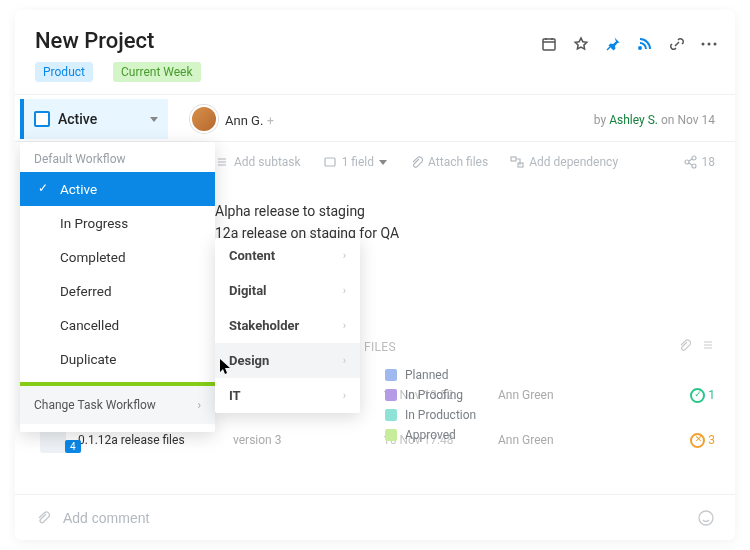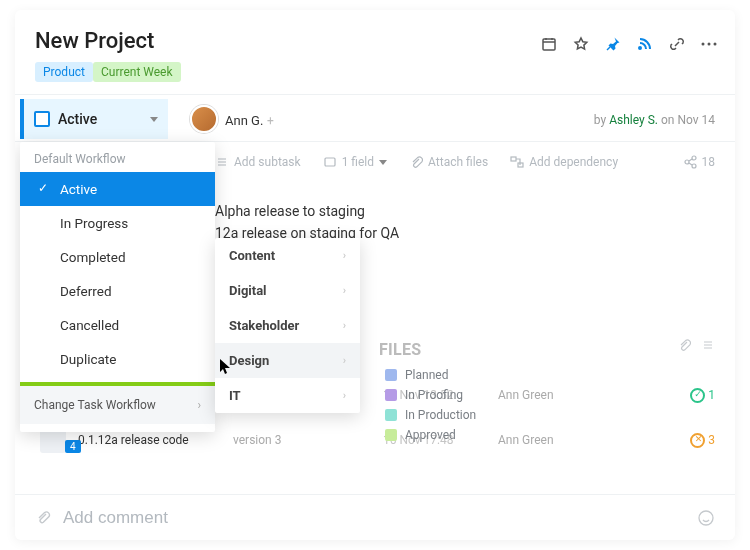--- a/index.html
+++ b/index.html
@@ -5,21 +5,21 @@
 * { box-sizing: border-box; margin: 0; padding: 0; }
 body { font-family: -apple-system, BlinkMacSystemFont, "Segoe UI", Roboto, sans-serif; font-size: 13px; color: #222; background: #fff; width: 750px; height: 550px; position: relative; overflow: hidden; }
 .card { background:#fff; border-radius:6px; box-shadow: 0 2px 12px rgba(0,0,0,0.06); width:720px; height:530px; margin:10px auto; position:relative; overflow:hidden; }
 
 
 .title { position:absolute; left:20px; top:18px; font-size:22px; font-weight:500; color:#222; }
 .header-icons { position:absolute; right:18px; top:26px; display:flex; gap:16px; align-items:center; }
 .header-icons span { width:16px; height:16px; display:flex; align-items:center; justify-content:center; color:#555; cursor:pointer; }
 .header-icons .pin { color:#0b87e6; }
 .header-icons .rss { color:#0b87e6; }
-.tags { position:absolute; left:20px; top:52px; display:flex; gap:0; }
+.tags { position:absolute; left:20px; top:52px; display:flex; gap:20px; }
 .tag { padding:3px 8px; border-radius:3px; font-size:12px; }
 .tag.blue { background:#d8efff; color:#0b87e6; }
 .tag.green { background:#d4f5c7; color:#4a9a2f; }
 
 
 .row1 { position:absolute; left:0; right:0; top:84px; height:48px; border-top:1px solid #eef1f3; border-bottom:1px solid #eef1f3; }
 .status-box { position:absolute; left:5px; top:4px; width:148px; height:40px; background:#e7f6ff; display:flex; align-items:center; gap:8px; padding:0 10px; border-left:4px solid #0b87e6; cursor:pointer; }
 .checkbox { width:16px; height:16px; border:2px solid #0b87e6; border-radius:2px; background:#fff; }
 .status-label { flex:1; font-size:14px; font-weight:500; }
 .caret { width:0; height:0; border-left:4px solid transparent; border-right:4px solid transparent; border-top:5px solid #888; }
@@ -53,42 +53,42 @@
 .menu2 .opt2 .chev { color:#ccc; font-size:11px; }
 .menu2 .opt2.hov { background:#f2f4f6; }
 .cursor-arrow { position:absolute; left:204px; top:348px; z-index:10; font-size:14px; color:#000; }
 
 
 .legend { position:absolute; left:370px; top:355px; width:130px; z-index:4; }
 .legend .row { display:flex; align-items:center; gap:8px; height:20px; font-size:12px; color:#7a7f85; }
 .legend .sw { width:12px; height:12px; border-radius:2px; }
 
 
-.files-hdr { position:absolute; left:364px; top:330px; font-size:16px; color:#bbb; letter-spacing:0.3px;font-weight:bold; }
+.files-hdr { position:absolute; left:349px; top:330px; font-size:12px; color:#bbb; letter-spacing:0.3px; }
 .files-icons { position:absolute; right:20px; top:328px; display:flex; gap:10px; color:#c5c9cd; }
 .file-row { position:absolute; left:25px; right:20px; height:40px; display:flex; align-items:center; font-size:12px; color:#666; }
 .file-row .thumb { width:26px; height:26px; background:#eef1f5; border-radius:3px; margin-right:12px; }
 .file-row .name { color:#333; width:155px; }
 .file-row .ver { color:#aaa; width:150px; }
 .file-row .date { color:#c5c5c5; width:115px; }
 .file-row .who { color:#aaa; width:100px; }
 .file-row .stat { margin-left:auto; display:flex; align-items:center; gap:3px; font-size:12px; }
 .file-row.r1 { top:365px; }
 .file-row.r2 { top:410px; }
 .badge-count { position:absolute; left:50px; top:430px; background:#0b87e6; color:#fff; font-size:10px; padding:1px 5px; border-radius:2px; }
 .circle-stat { width:15px; height:15px; border-radius:50%; border:2px solid; display:inline-block; position:relative; }
 .circle-stat.green { border-color:#2bc48a; }
 .circle-stat.green::after { content:"✓"; color:#2bc48a; font-size:9px; position:absolute; left:2px; top:-1px; }
 .circle-stat.orange { border-color:#f0a030; }
 .circle-stat.orange::after { content:"✕"; color:#f0a030; font-size:9px; position:absolute; left:2.5px; top:-1px; }
 
 
 .comment-bar { position:absolute; left:0; right:0; bottom:0; height:46px; border-top:1px solid #eef1f3; display:flex; align-items:center; padding:0 20px; }
 .comment-bar .clip { color:#c5c9cd; margin-right:12px; }
-.comment-bar input { border:none; outline:none; flex:1; font-size:17px; color:#be185d; }
+.comment-bar input { border:none; outline:none; flex:1; font-size:14px; color:#be185d; }
 .comment-bar input::placeholder { color:#b3b9bf; }
 .comment-bar .smile { color:#c5c9cd; }
 
 svg { display:block; }
 </style>
 </head>
 <body>
 <div class="card">
 
 <div class="title">New Project</div>
@@ -213,21 +213,21 @@
   <div class="date">16 Nov 13:52</div>
   <div class="who">Ann Green</div>
   <div class="stat">
         <span class="circle-stat green"></span>
         <span style="color:#2bc48a">1</span>
       </div>
 </div>
 
 <div class="file-row r2">
   <div class="thumb"></div>
-  <div class="name">0.1.12a release code</div>
+  <div class="name">0.1.12a release files</div>
   <div class="ver">version 3</div>
   <div class="date">16 Nov 17:48</div>
   <div class="who">Ann Green</div>
   <div class="stat">
         <span class="circle-stat orange"></span>
         <span style="color:#f0a030">3</span>
       </div>
 </div>
 <div class="badge-count">4</div>
 

